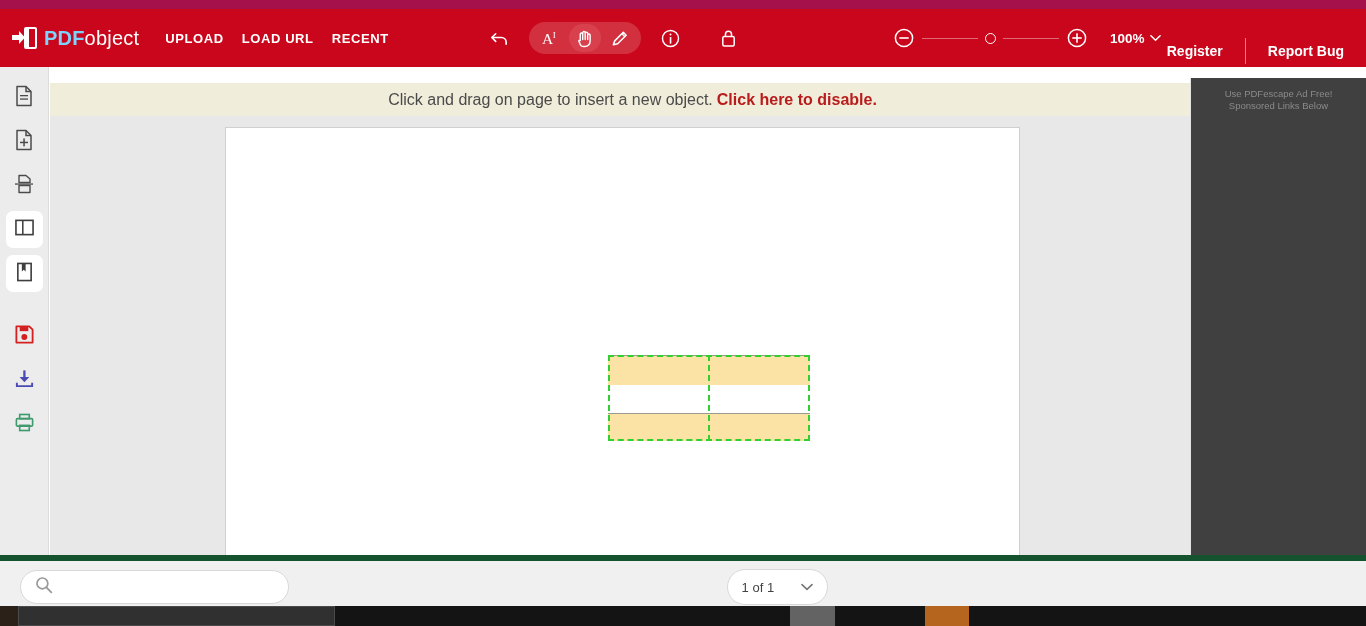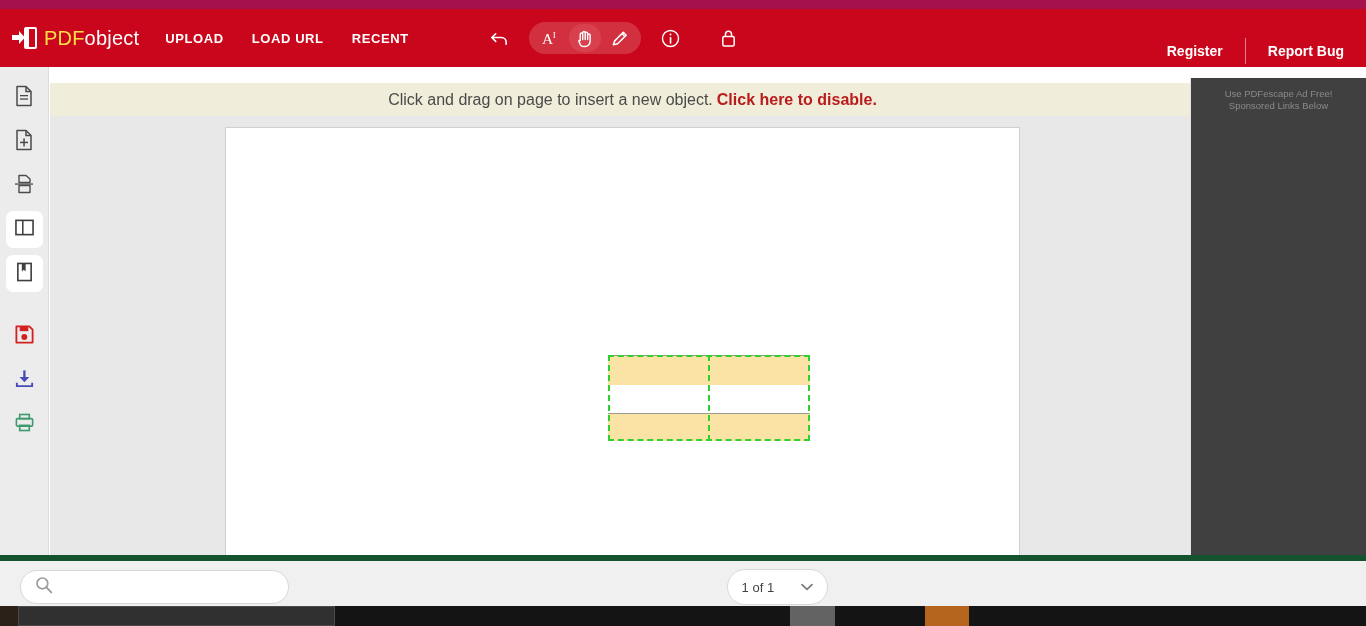--- a/index.html
+++ b/index.html
@@ -22,24 +22,24 @@
   .header {
     position: absolute; top: 9px; left: 0;
     width: 1366px; height: 58px;
     background: #c9061b;
     display: flex; align-items: center;
   }
 
   .brand { display: flex; align-items: center; margin-left: 11px; }
   .brand-mark { width: 26px; height: 22px; position: relative; margin-right: 7px; }
   .brand-text { font-size: 20px; letter-spacing: .2px; white-space: nowrap; }
-  .brand-pdf { color: #fde047; font-weight: normal; }
+  .brand-pdf { color: #7dd3fc; font-weight: bold; }
   .brand-escape { color: #ffffff; font-weight: normal; }
 
-  .navlinks { display: flex; align-items: center; margin-left: 26px; gap: 28px; }
+  .navlinks { display: flex; align-items: center; margin-left: 26px; gap: 18px; }
   .navlink {
     color: #ffffff; font-size: 13px; font-weight: bold;
     letter-spacing: .6px; cursor: pointer; white-space: nowrap;
   }
 
   
   .tools {
     position: absolute; left: 482px; top: 0; height: 58px;
     display: flex; align-items: center; gap: 0;
   }
@@ -288,20 +288,44 @@
       </div>
 
       <div class="tool-btn" style="margin-left:24px">
         <svg width="19" height="21" viewBox="0 0 20 22">
           <rect x="4" y="9" width="12" height="10" rx="1.6" fill="none" stroke="#ffffff" stroke-width="1.6"></rect>
           <path d="M6.8 9 V6.6 a3.2 3.2 0 0 1 6.4 0 V9" fill="none" stroke="#ffffff" stroke-width="1.6"></path>
         </svg>
       </div>
     </div>
 
+    <div class="zoomwrap">
+      <div class="zoom-ico">
+        <svg width="22" height="22" viewBox="0 0 22 22">
+          <circle cx="11" cy="11" r="8.6" fill="none" stroke="#ffffff" stroke-width="1.5"></circle>
+          <rect x="6.3" y="10.2" width="9.4" height="1.6" fill="#ffffff"></rect>
+        </svg>
+      </div>
+      <div class="zoom-track"></div>
+      <div class="zoom-knob"></div>
+      <div class="zoom-track"></div>
+      <div class="zoom-ico">
+        <svg width="22" height="22" viewBox="0 0 22 22">
+          <circle cx="11" cy="11" r="8.6" fill="none" stroke="#ffffff" stroke-width="1.5"></circle>
+          <rect x="6.3" y="10.2" width="9.4" height="1.6" fill="#ffffff"></rect>
+          <rect x="10.2" y="6.3" width="1.6" height="9.4" fill="#ffffff"></rect>
+        </svg>
+      </div>
+      <div class="zoom-pct">
+        <span>100%</span>
+        <svg width="11" height="8" viewBox="0 0 12 8">
+          <path d="M1 1.6 L6 6.4 L11 1.6" fill="none" stroke="#ffffff" stroke-width="1.7" stroke-linecap="round"></path>
+        </svg>
+      </div>
+    </div>
 
     <div class="hdr-right">
       <span class="hdr-link">Register</span>
       <div class="hdr-div"></div>
       <span class="hdr-link" style="margin-right:22px">Report Bug</span>
     </div>
   </div>
 
   <div class="sidebar">
 

